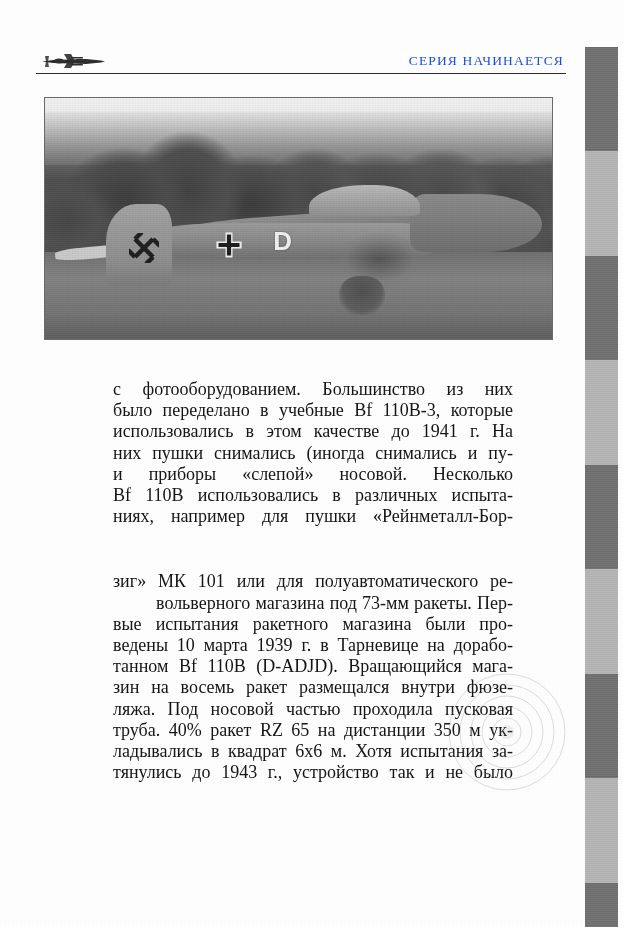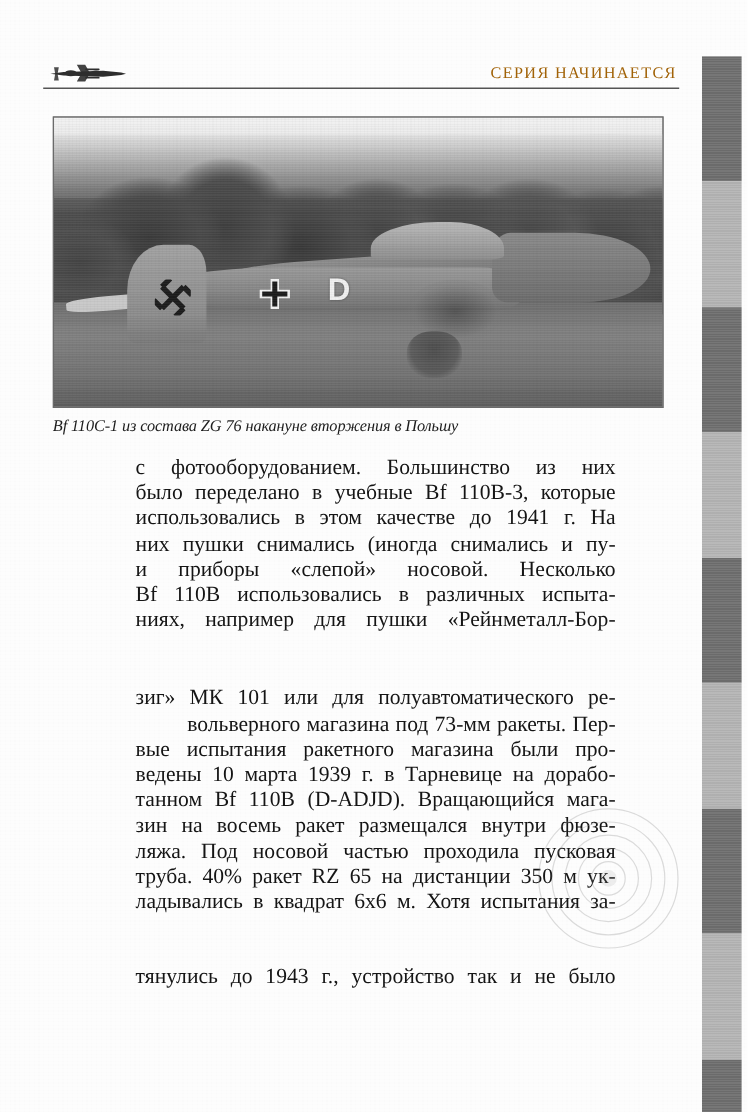--- a/index.html
+++ b/index.html
@@ -48,21 +48,21 @@
     width: 100%;
     height: 1px;
     background: #2b2b2b;
   }
   .header-title {
     position: absolute;
     right: 2px;
     bottom: 9px;
     font-size: 13.5px;
     letter-spacing: 1.15px;
-    color: #a16207;
+    color: #1d4ed8;
     font-family: "Liberation Serif", serif;
     white-space: nowrap;
   }
   .header-plane {
     position: absolute;
     left: 2px;
     bottom: 7px;
     width: 72px;
     height: 20px;
   }
@@ -312,21 +312,20 @@
     <svg class="ac-balkenkreuz" viewBox="0 0 40 40">
       <path d="M15 2 H25 V15 H38 V25 H25 V38 H15 V25 H2 V15 H15 Z" fill="#f2f2f2"></path>
       <path d="M17 5 H23 V17 H35 V23 H23 V35 H17 V23 H5 V17 H17 Z" fill="#1c1c1c"></path>
     </svg>
 
     <div class="ac-code-letter">D</div>
 
     <div class="photo-grain"></div>
   </div>
 
-  <div class="caption">Bf 110C-1 из состава ZG 76 накануне вторжения в Польшу</div>
 
   <div class="body-text">
     <p>
       <span class="ln just">
           <span style="width: 100%; display: inline-block; text-align: justify; text-align-last: justify;">с фотооборудованием. Большинство из них</span>
         </span>
       <span class="ln just">
           <span style="width: 100%; display: inline-block; text-align: justify; text-align-last: justify;">было переделано в учебные Bf 110B-3, которые</span>
         </span>
       <span class="ln just">
@@ -365,21 +364,21 @@
       <span class="ln just">
           <span style="width: 100%; display: inline-block; text-align: justify; text-align-last: justify;">ляжа. Под носовой частью проходила пусковая</span>
         </span>
       <span class="ln just">
           <span style="width: 100%; display: inline-block; text-align: justify; text-align-last: justify;">труба. 40% ракет RZ 65 на дистанции 350 м ук-</span>
         </span>
       <span class="ln just">
           <span style="width: 100%; display: inline-block; text-align: justify; text-align-last: justify;">ладывались в квадрат 6х6 м. Хотя испытания за-</span>
         </span>
       <span class="ln just">
-          <span style="width: 100%; display: inline-block; text-align: justify; text-align-last: justify; margin-top: 41px;">тянулись до 1943 г., устройство так и не было</span>
+          <span style="width: 100%; display: inline-block; text-align: justify; text-align-last: justify;">тянулись до 1943 г., устройство так и не было</span>
         </span>
     </p>
   </div>
 
   <svg class="watermark" viewBox="0 0 120 120">
     <g fill="none" stroke="#8d8d8d" stroke-width="1">
       <circle cx="60" cy="60" r="58"></circle>
       <circle cx="60" cy="60" r="47"></circle>
       <circle cx="60" cy="60" r="36"></circle>
       <circle cx="60" cy="60" r="25"></circle>

